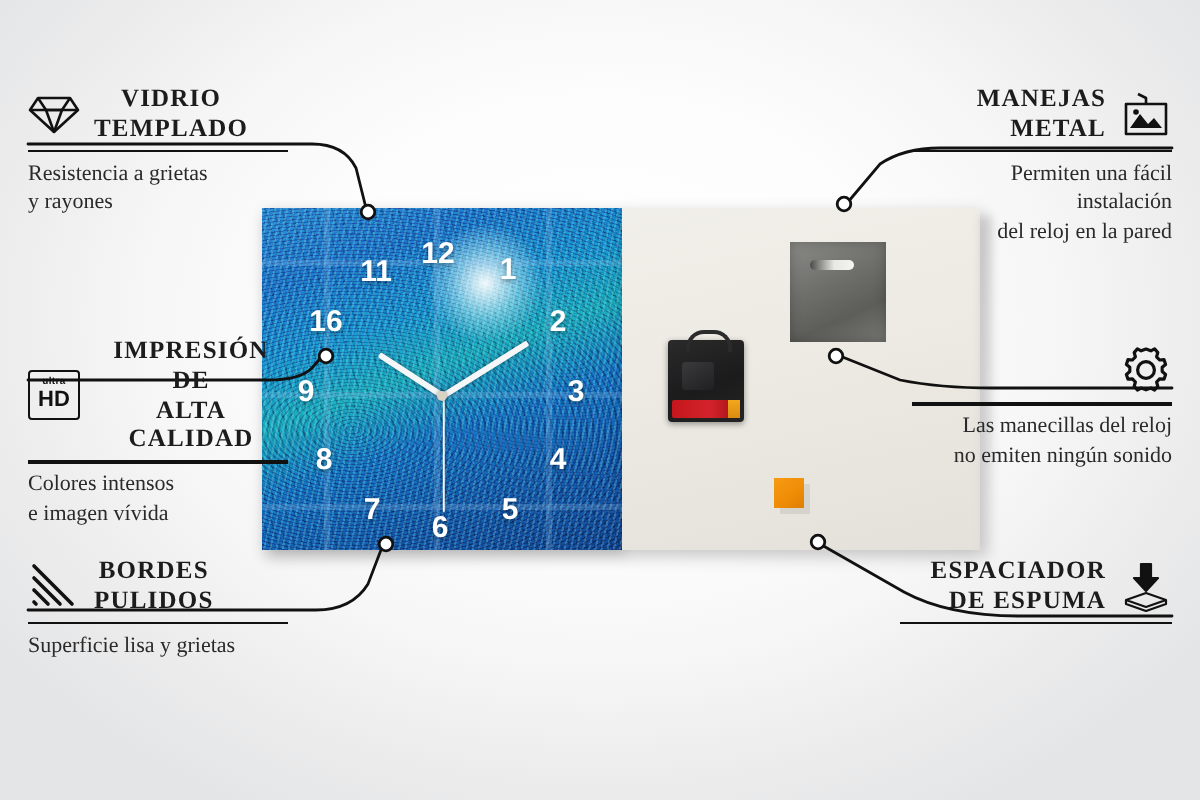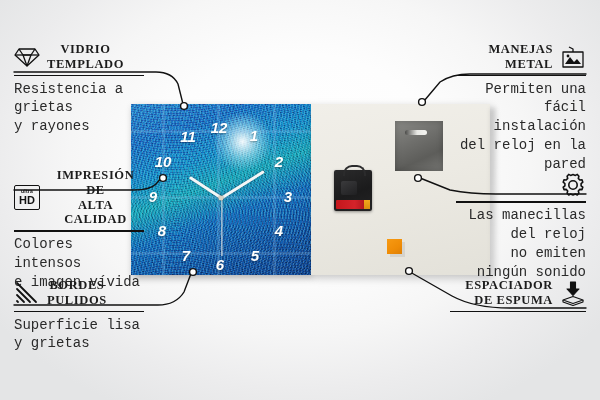--- a/index.html
+++ b/index.html
@@ -38,21 +38,20 @@
     top: 0;
     width: 180px;
     height: 171px;
     overflow: hidden;
     background:
       radial-gradient(circle at 62% 22%, rgba(255,255,255,0.95) 0%, rgba(255,255,255,0.0) 17%),
       repeating-linear-gradient(102deg, rgba(255,255,255,0.16) 0px, rgba(255,255,255,0.16) 1px, rgba(0,0,0,0.0) 1px, rgba(0,0,0,0.0) 3px),
       repeating-linear-gradient(74deg, rgba(0,0,0,0.16) 0px, rgba(0,0,0,0.16) 1px, rgba(255,255,255,0.0) 1px, rgba(255,255,255,0.0) 4px),
       linear-gradient(160deg, #2f7fc9 0%, #1f6cc0 18%, #1a86c4 34%, #1ea0b4 47%, #1668b6 62%, #14529f 80%, #123f86 100%);
     box-shadow: 2px 3px 7px rgba(0,0,0,0.30);
-    font-style: italic;
   }
   .clock-panel .wave {
     position: absolute;
     inset: -12%;
     background:
       repeating-radial-gradient(ellipse 44% 26% at 30% 62%, rgba(0,0,0,0.30) 0px, rgba(0,0,0,0.30) 1px, rgba(90,220,215,0.30) 1px, rgba(90,220,215,0.30) 3px),
       repeating-radial-gradient(ellipse 52% 30% at 78% 44%, rgba(0,0,0,0.26) 0px, rgba(0,0,0,0.26) 1px, rgba(60,190,220,0.26) 1px, rgba(60,190,220,0.26) 3px);
     opacity: 0.62;
     mix-blend-mode: overlay;
   }
@@ -190,22 +189,22 @@
     white-space: pre-line;
   }
   .callout.left .title { text-align: center; }
   .callout.right .title { text-align: right; }
   .callout .rule {
     height: 1.6px;
     background: #111;
     margin: 3px 0 3.5px 0;
   }
   .callout .desc {
-    font-family: Liberation Mono, monospace;
-    font-size: 14px;
+    font-family: Liberation Serif, serif;
+    font-size: 11px;
     line-height: 1.35;
     color: #2a2a2a;
     white-space: pre-line;
   }
   .callout.left .desc { text-align: left; }
   .callout.right .desc { text-align: right; }
 
   .icon-box {
     width: 20px;
     height: 26px;
@@ -267,21 +266,21 @@
       <span class="numeral" style="left:88px;  top:23px">12</span>
       <span class="numeral" style="left:123px; top:31px">1</span>
       <span class="numeral" style="left:148px; top:57px">2</span>
       <span class="numeral" style="left:157px; top:92px">3</span>
       <span class="numeral" style="left:148px; top:126px">4</span>
       <span class="numeral" style="left:124px; top:151px">5</span>
       <span class="numeral" style="left:89px;  top:160px">6</span>
       <span class="numeral" style="left:55px;  top:151px">7</span>
       <span class="numeral" style="left:31px;  top:126px">8</span>
       <span class="numeral" style="left:22px;  top:92px">9</span>
-      <span class="numeral" style="left:32px;  top:57px">10</span>
+      <span class="numeral" style="left:32px;  top:57px">16</span>
       <span class="numeral" style="left:57px;  top:32px">11</span>
 
       <div class="hand" style="left:89px; top:56px;  width:3px; height:38px; transform:rotate(-57deg)"></div>
       <div class="hand" style="left:89px; top:44px;  width:3px; height:50px; transform:rotate(58deg)"></div>
       <div class="hand" style="left:90px; top:36px;  width:1.4px; height:58px; transform:rotate(180deg)"></div>
       <div class="hand-cap" style="left:90px; top:94px"></div>
     </div>
 
     <div class="back-panel">
       <div class="hanger-plate">

